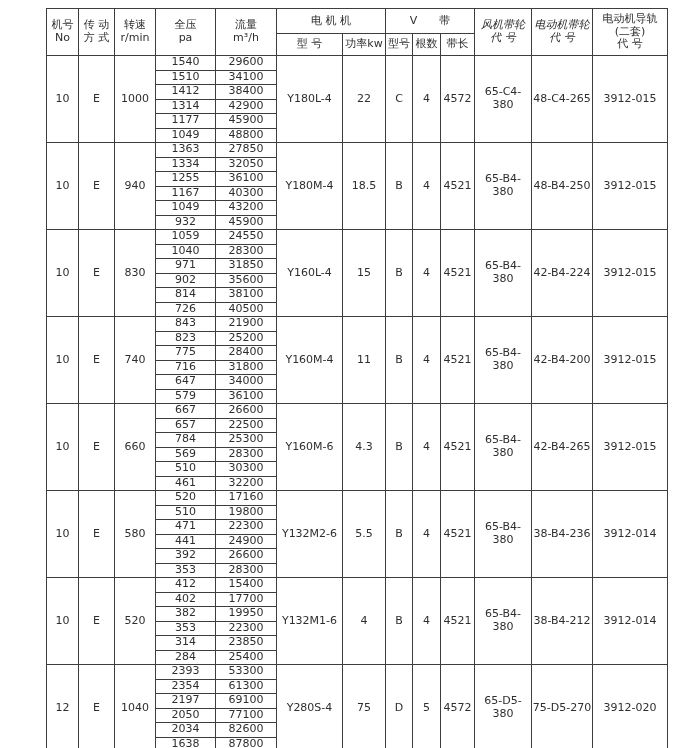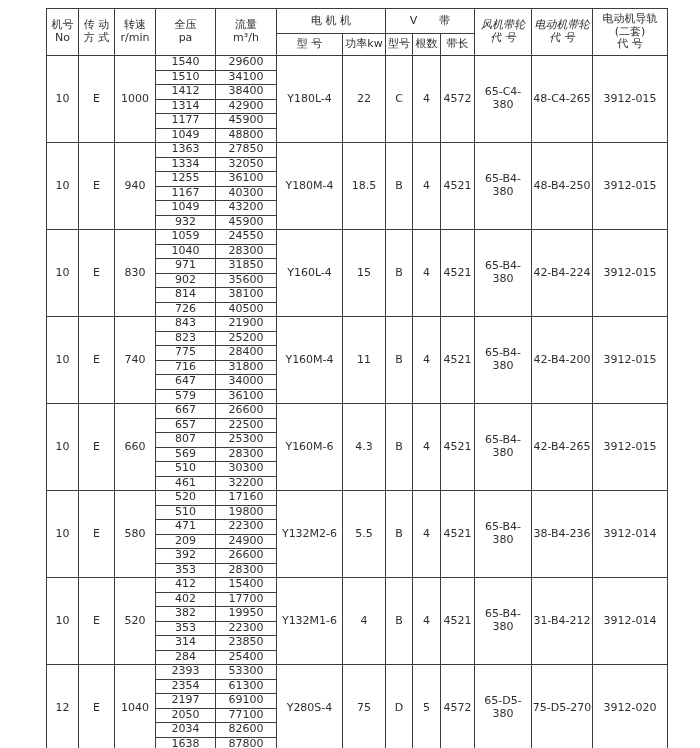--- a/index.html
+++ b/index.html
@@ -240,21 +240,21 @@
           <td rowspan="6" class="num">4521</td>
           <td rowspan="6" class="code">65-B4-380</td>
           <td rowspan="6" class="code">42-B4-265</td>
           <td rowspan="6" class="code">3912-015</td>
         </tr>
         <tr>
           <td class="num">657</td>
           <td class="num">22500</td>
         </tr>
         <tr>
-          <td class="num">807</td>
+          <td class="num">784</td>
           <td class="num">25300</td>
         </tr>
         <tr>
           <td class="num">569</td>
           <td class="num">28300</td>
         </tr>
         <tr>
           <td class="num">510</td>
           <td class="num">30300</td>
         </tr>
@@ -279,21 +279,21 @@
         </tr>
         <tr>
           <td class="num">510</td>
           <td class="num">19800</td>
         </tr>
         <tr>
           <td class="num">471</td>
           <td class="num">22300</td>
         </tr>
         <tr>
-          <td class="num">209</td>
+          <td class="num">441</td>
           <td class="num">24900</td>
         </tr>
         <tr>
           <td class="num">392</td>
           <td class="num">26600</td>
         </tr>
         <tr>
           <td class="num">353</td>
           <td class="num">28300</td>
         </tr>
@@ -302,21 +302,21 @@
           <td rowspan="6" class="num">E</td>
           <td rowspan="6" class="num">520</td>
           <td class="num">412</td>
           <td class="num">15400</td>
           <td rowspan="6" class="num">Y132M1-6</td>
           <td rowspan="6" class="num">4</td>
           <td rowspan="6" class="num">B</td>
           <td rowspan="6" class="num">4</td>
           <td rowspan="6" class="num">4521</td>
           <td rowspan="6" class="code">65-B4-380</td>
-          <td rowspan="6" class="code">31-B4-212</td>
+          <td rowspan="6" class="code">38-B4-212</td>
           <td rowspan="6" class="code">3912-014</td>
         </tr>
         <tr>
           <td class="num">402</td>
           <td class="num">17700</td>
         </tr>
         <tr>
           <td class="num">382</td>
           <td class="num">19950</td>
         </tr>

